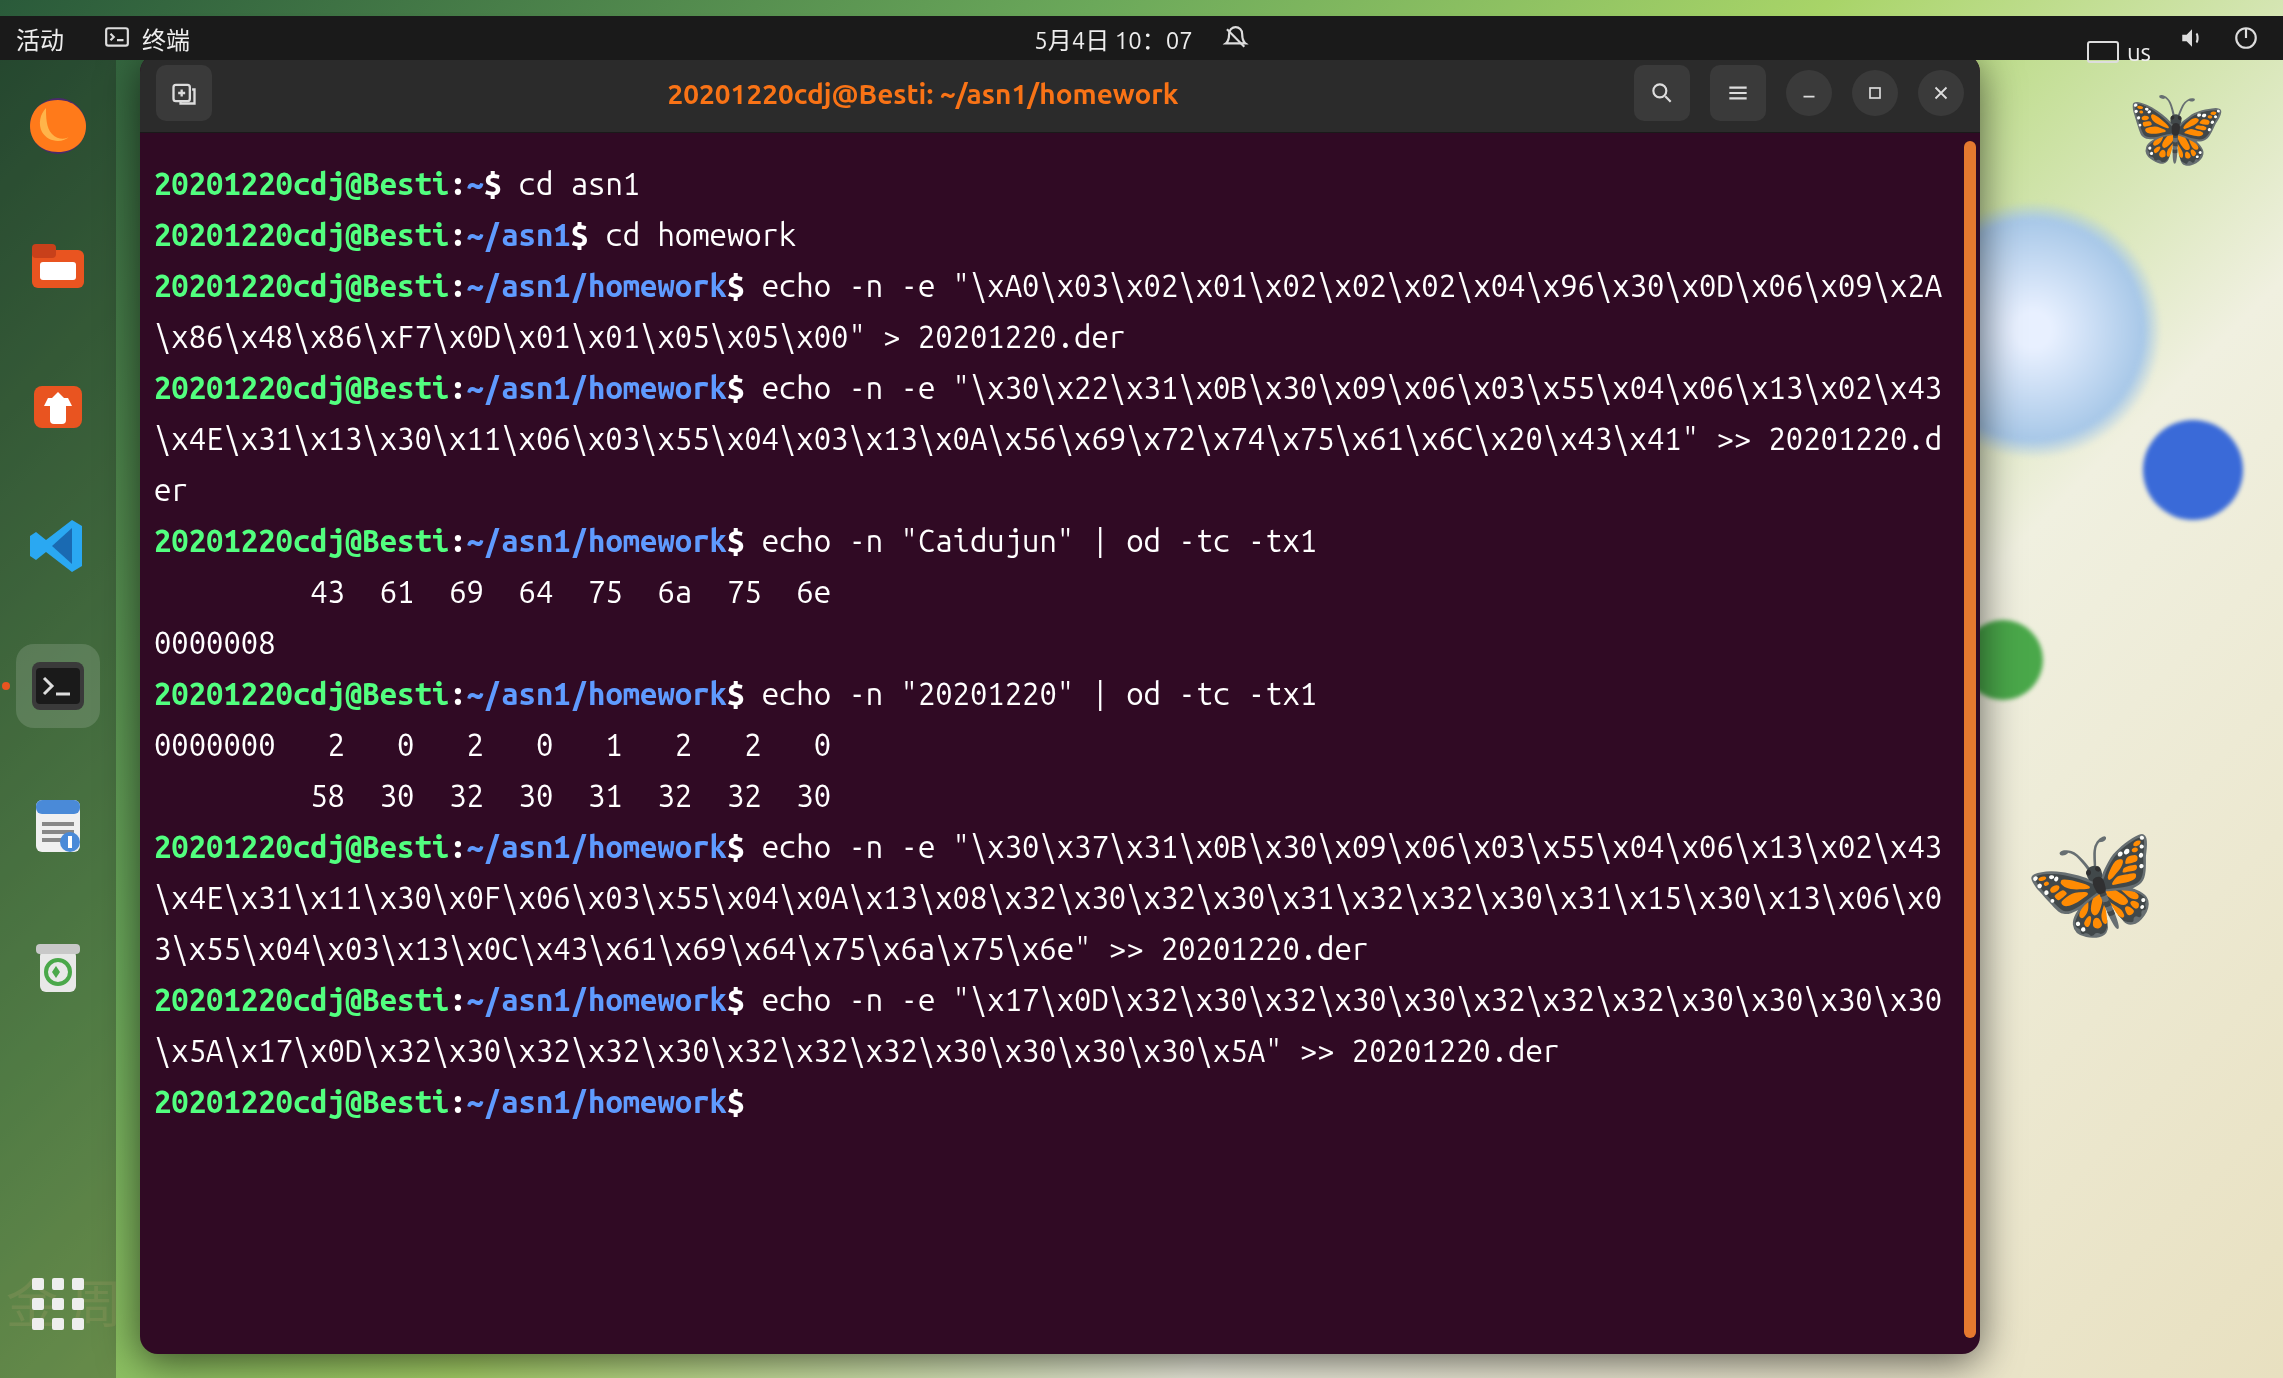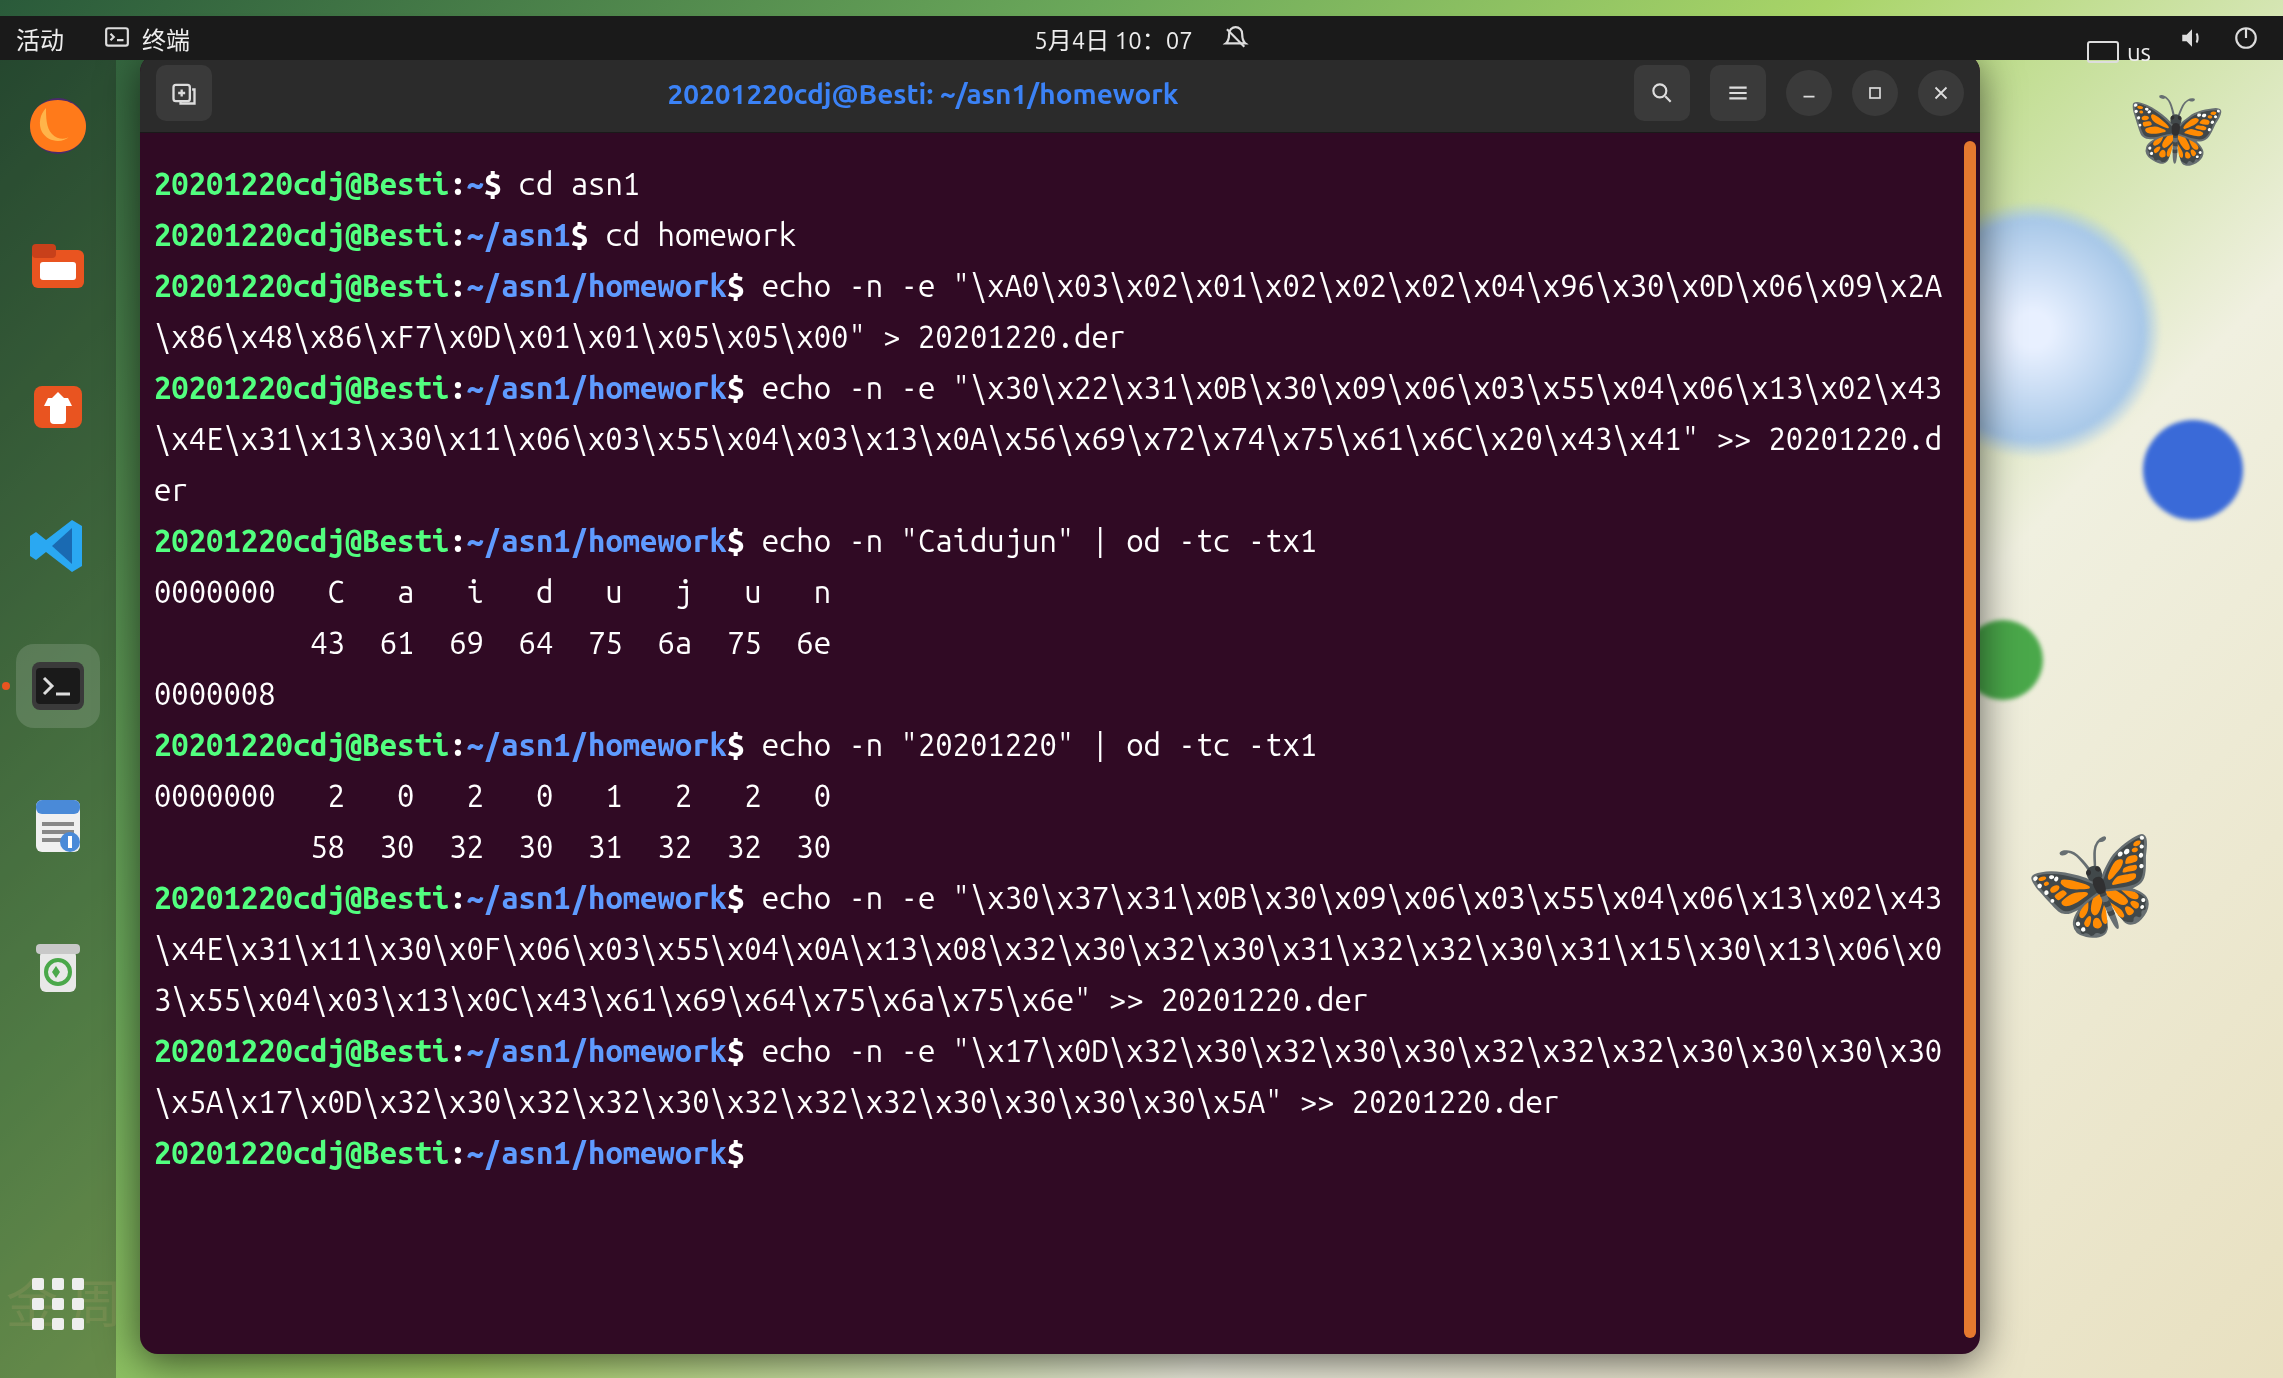--- a/index.html
+++ b/index.html
@@ -144,21 +144,21 @@
   .tb-round {
     width: 46px; height:46px;
     border-radius:50%;
     background:#3a3a3a;
     display:flex;align-items:center;justify-content:center;
     color:#eee;
   }
   .tb-title {
     flex:1;
     text-align:center;
-    color:#3b82f6;
+    color:#f97316;
     font-size: 28px;
     font-weight: 600;
   }
   .tb-group-right {
     display:flex;
     align-items:center;
     gap: 20px;
   }
   .tb-group-left { display:flex; align-items:center; gap:10px; }
   .terminal-body {
@@ -395,21 +395,20 @@
       </div>
     </div>
     <div class="terminal-body">
       <div class="scrollbar"></div>
       <div id="term-content">
           <div class="line"><span class="prompt-user">20201220cdj@Besti</span><span class="prompt-white">:</span><span class="prompt-path">~</span><span class="prompt-white">$ </span><span class="cmd">cd asn1</span></div>
           <div class="line"><span class="prompt-user">20201220cdj@Besti</span><span class="prompt-white">:</span><span class="prompt-path">~/asn1</span><span class="prompt-white">$ </span><span class="cmd">cd homework</span></div>
           <div class="line"><span class="prompt-user">20201220cdj@Besti</span><span class="prompt-white">:</span><span class="prompt-path">~/asn1/homework</span><span class="prompt-white">$ </span><span class="cmd">echo -n -e "\xA0\x03\x02\x01\x02\x02\x02\x04\x96\x30\x0D\x06\x09\x2A\x86\x48\x86\xF7\x0D\x01\x01\x05\x05\x00" &gt; 20201220.der</span></div>
           <div class="line"><span class="prompt-user">20201220cdj@Besti</span><span class="prompt-white">:</span><span class="prompt-path">~/asn1/homework</span><span class="prompt-white">$ </span><span class="cmd">echo -n -e "\x30\x22\x31\x0B\x30\x09\x06\x03\x55\x04\x06\x13\x02\x43\x4E\x31\x13\x30\x11\x06\x03\x55\x04\x03\x13\x0A\x56\x69\x72\x74\x75\x61\x6C\x20\x43\x41" &gt;&gt; 20201220.der</span></div>
           <div class="line"><span class="prompt-user">20201220cdj@Besti</span><span class="prompt-white">:</span><span class="prompt-path">~/asn1/homework</span><span class="prompt-white">$ </span><span class="cmd">echo -n "Caidujun" | od -tc -tx1</span></div>
-          <div class="line"><span class="out">0000000   C   a   i   d   u   j   u   n</span></div>
           <div class="line"><span class="out">         43  61  69  64  75  6a  75  6e</span></div>
           <div class="line"><span class="out">0000008</span></div>
           <div class="line"><span class="prompt-user">20201220cdj@Besti</span><span class="prompt-white">:</span><span class="prompt-path">~/asn1/homework</span><span class="prompt-white">$ </span><span class="cmd">echo -n "20201220" | od -tc -tx1</span></div>
           <div class="line"><span class="out">0000000   2   0   2   0   1   2   2   0</span></div>
           <div class="line"><span class="out">         58  30  32  30  31  32  32  30</span></div>
           <div class="line"><span class="prompt-user">20201220cdj@Besti</span><span class="prompt-white">:</span><span class="prompt-path">~/asn1/homework</span><span class="prompt-white">$ </span><span class="cmd">echo -n -e "\x30\x37\x31\x0B\x30\x09\x06\x03\x55\x04\x06\x13\x02\x43\x4E\x31\x11\x30\x0F\x06\x03\x55\x04\x0A\x13\x08\x32\x30\x32\x30\x31\x32\x32\x30\x31\x15\x30\x13\x06\x03\x55\x04\x03\x13\x0C\x43\x61\x69\x64\x75\x6a\x75\x6e" &gt;&gt; 20201220.der</span></div>
           <div class="line"><span class="prompt-user">20201220cdj@Besti</span><span class="prompt-white">:</span><span class="prompt-path">~/asn1/homework</span><span class="prompt-white">$ </span><span class="cmd">echo -n -e "\x17\x0D\x32\x30\x32\x30\x30\x32\x32\x32\x30\x30\x30\x30\x5A\x17\x0D\x32\x30\x32\x32\x30\x32\x32\x32\x30\x30\x30\x30\x5A" &gt;&gt; 20201220.der</span></div>
           <div class="line"><span class="prompt-user">20201220cdj@Besti</span><span class="prompt-white">:</span><span class="prompt-path">~/asn1/homework</span><span class="prompt-white">$ </span><span class="cmd"></span></div>
         </div>
     </div>

